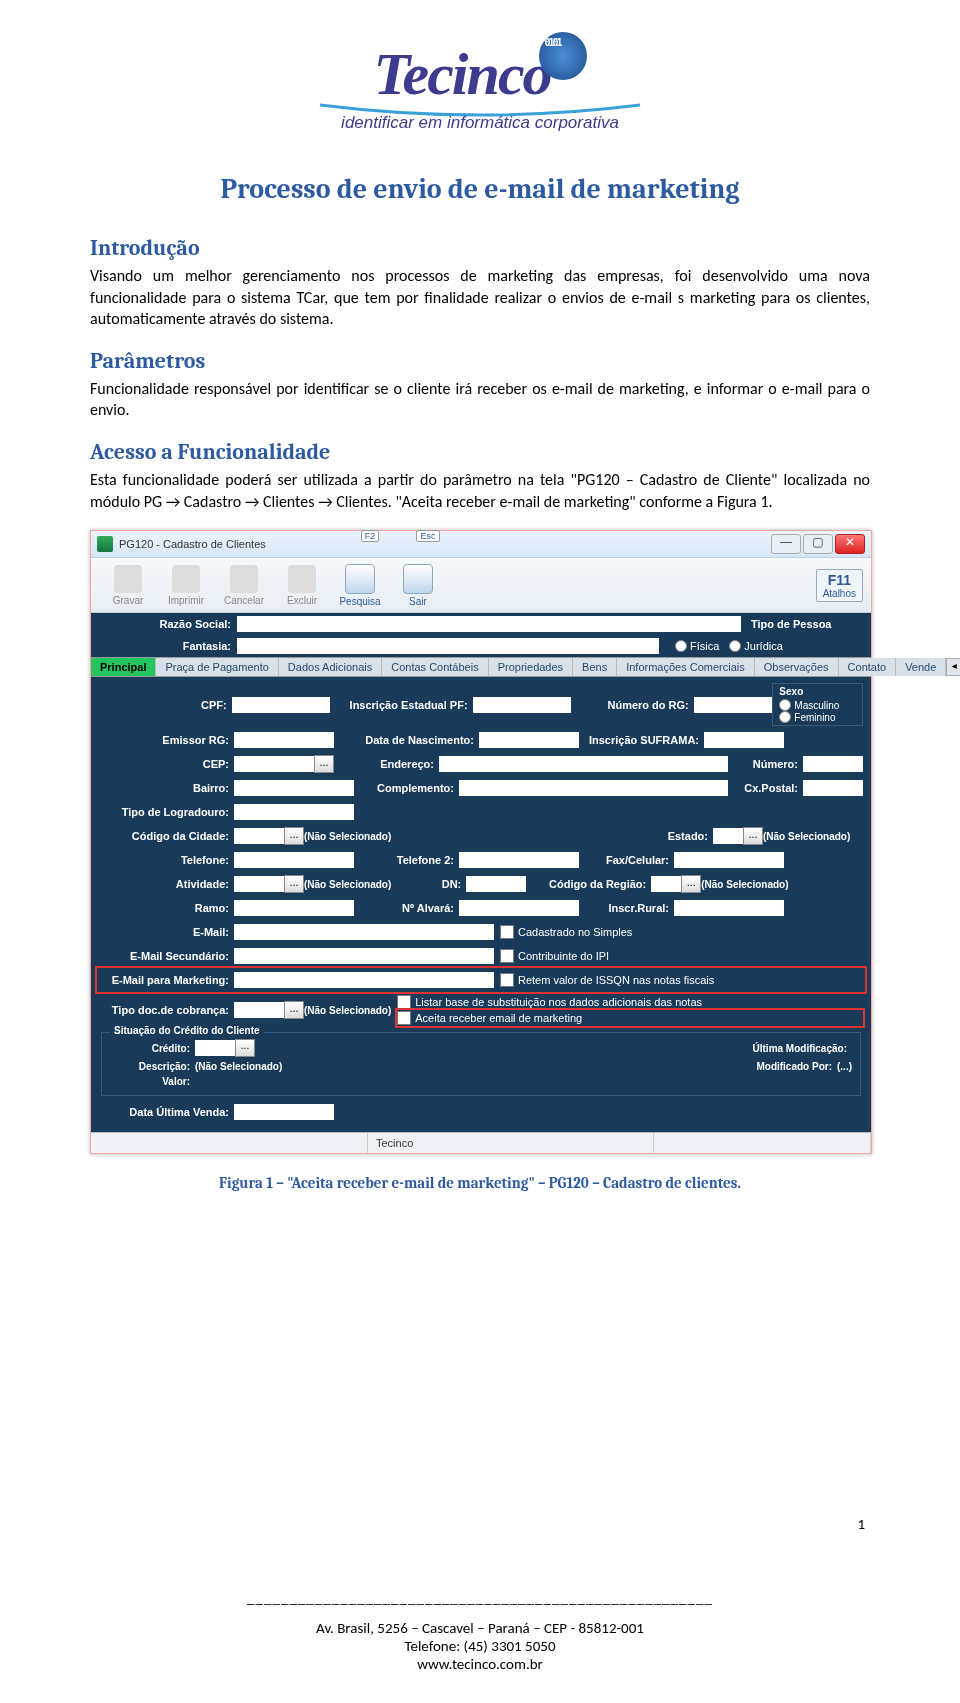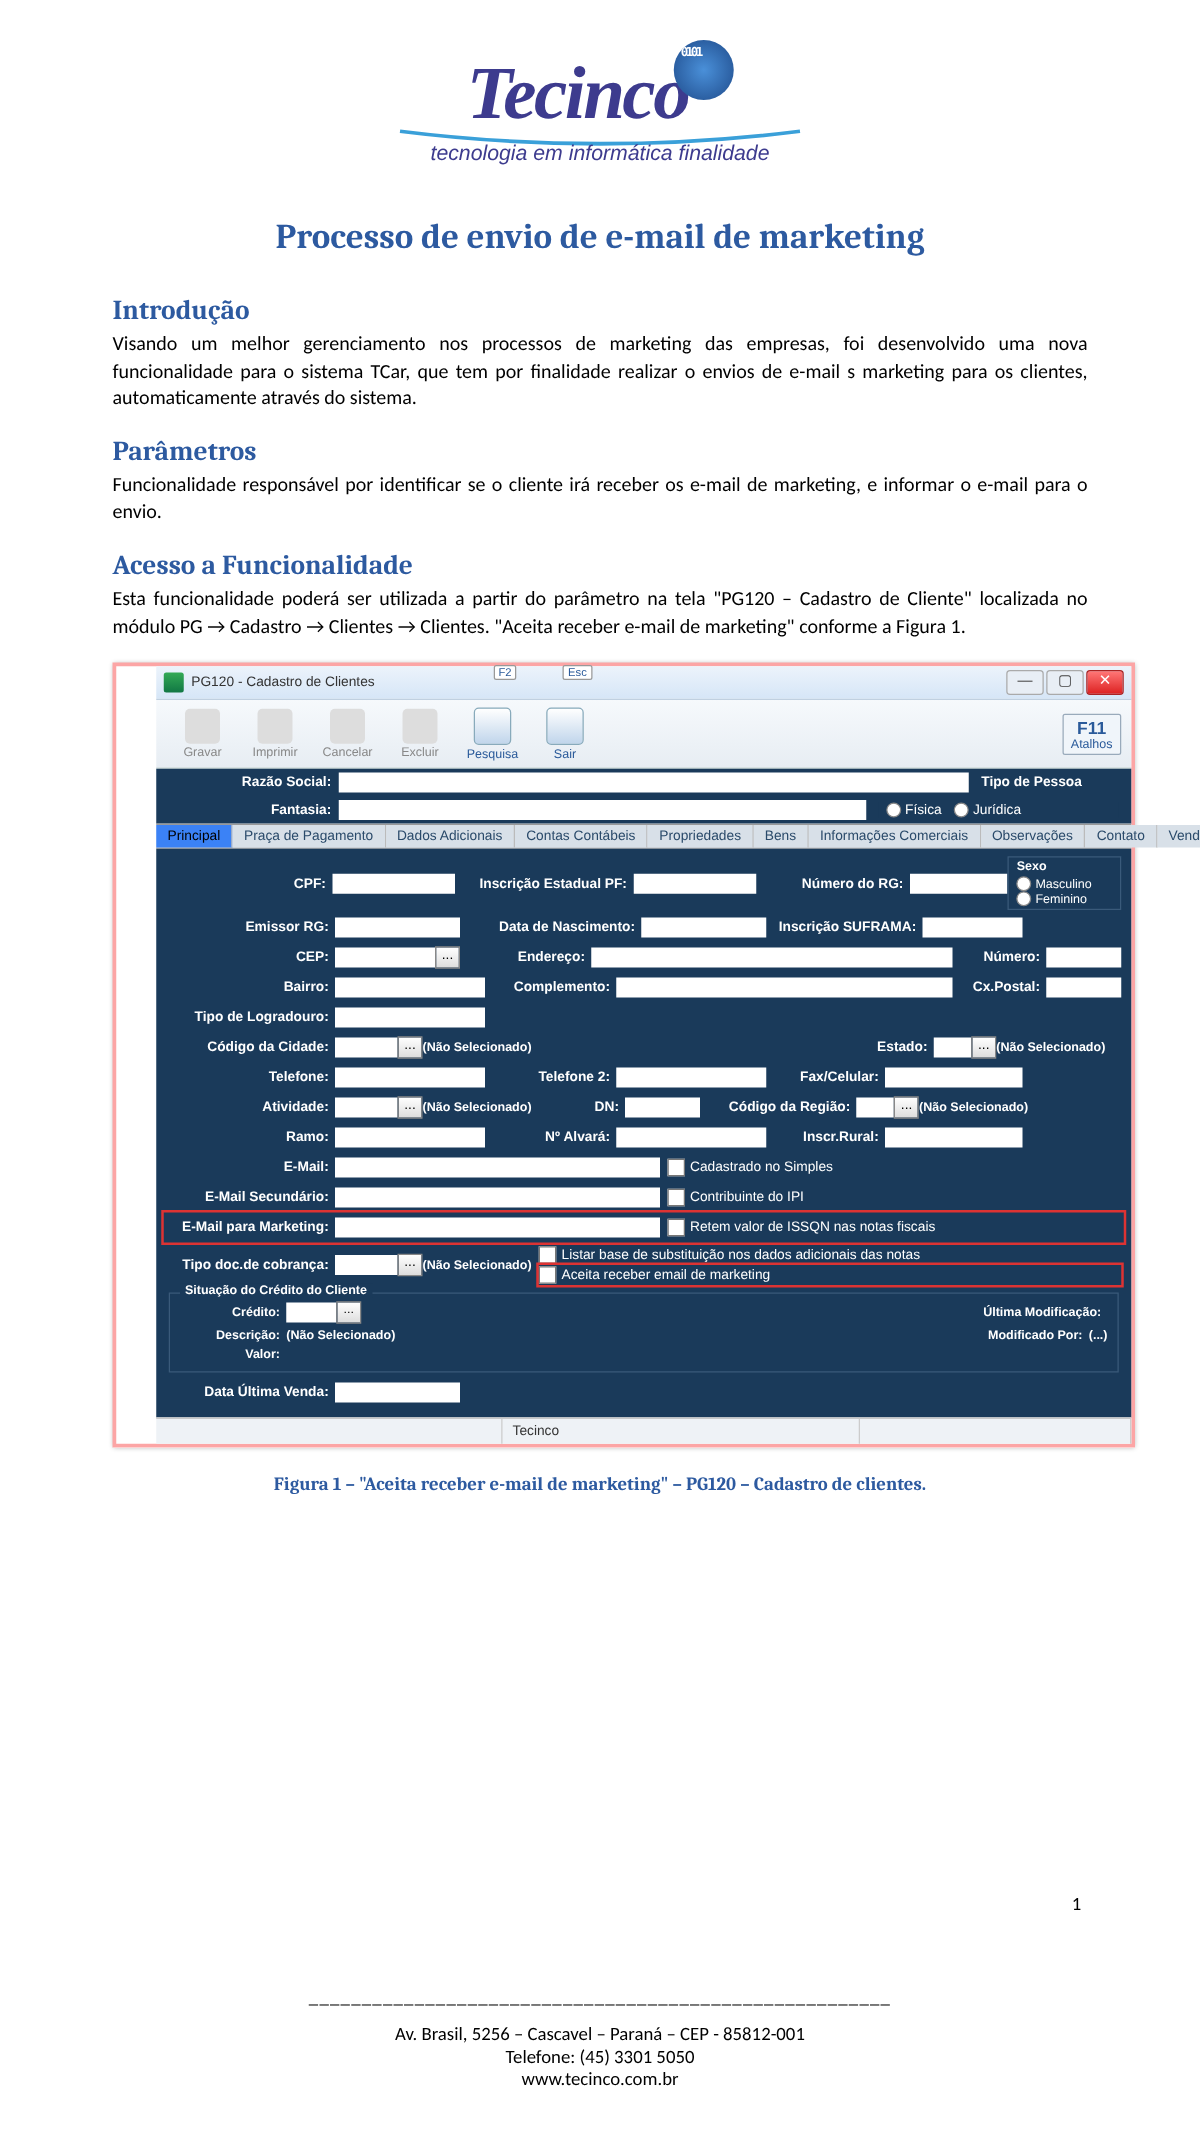--- a/index.html
+++ b/index.html
@@ -89,27 +89,26 @@
   p.body {
     font-size: 16px;
     color: #000;
     line-height: 1.35;
     margin: 0 0 18px 0;
     text-align: justify;
   }
 
   
   .app-window {
-    border: 3px solid #fca5a5;
+    border: 1px solid #fca5a5;
     width: 100%;
     font-family: Tahoma, Arial, sans-serif;
     font-size: 11px;
     box-shadow: 0 0 4px rgba(0,0,0,0.3);
     margin-top: 4px;
-    padding-left: 32px;
   }
   .title-bar {
     background: linear-gradient(#ecf3fb, #d6e6f7);
     height: 26px;
     display: flex;
     align-items: center;
     padding: 0 6px;
     border-bottom: 1px solid #c0d0e0;
   }
   .title-bar .app-icon {
@@ -236,21 +235,21 @@
     font-size: 11px;
     align-items: center;
   }
   .tab {
     padding: 3px 9px;
     border-right: 1px solid #bbb;
     background: #d8e0e8;
     color: #2a4a6a;
     white-space: nowrap;
   }
-  .tab.active { background: #3b82f6; font-weight: normal; color: #000; }
+  .tab.active { background: #22c55e; font-weight: bold; color: #000; }
   .tab-scroll {
     margin-left: auto;
     display: flex;
   }
   .tab-scroll span {
     width: 14px; height: 16px;
     background: #e0e5ea;
     border: 1px solid #aaa;
     text-align: center;
     line-height: 14px;
@@ -354,21 +353,21 @@
   <div class="logo-block">
     <div class="logo">
       <div class="logo-main">
         <span>Tecinco</span><span class="logo-globe"></span>
       </div>
       <div class="logo-arc">
         <svg width="340" height="18">
             <path d="M10 2 Q170 22 330 2" stroke="#3aa0d9" stroke-width="3" fill="none"></path>
           </svg>
       </div>
-      <div class="logo-sub">tecnologia em informática finalidade</div>
+      <div class="logo-sub">identificar em informática corporativa</div>
     </div>
   </div>
 
   <h1 class="title">Processo de envio de e-mail de marketing</h1>
 
   <h2 class="sec">Introdução</h2>
   <p class="body">Visando um melhor gerenciamento nos processos de marketing das empresas, foi desenvolvido uma nova funcionalidade para o sistema TCar, que tem por finalidade realizar o envios de e-mail s marketing para os clientes, automaticamente através do sistema.</p>
 
   <h2 class="sec">Parâmetros</h2>
   <p class="body">Funcionalidade responsável por identificar se o cliente irá receber os e-mail de marketing, e informar o e-mail para o envio.</p>

